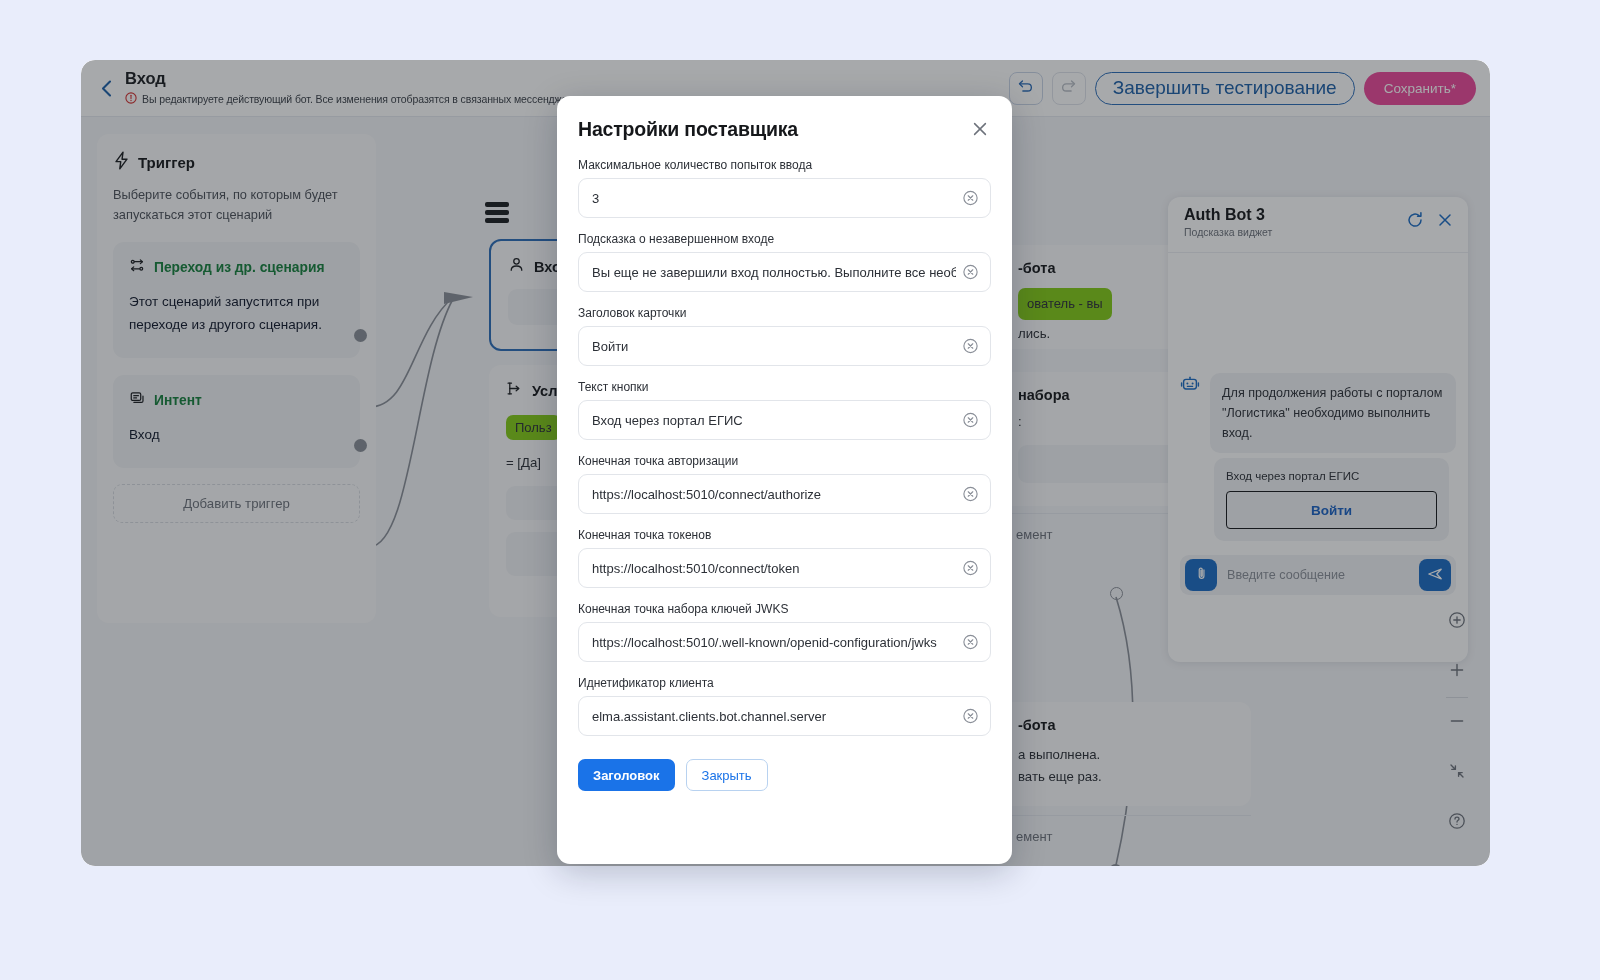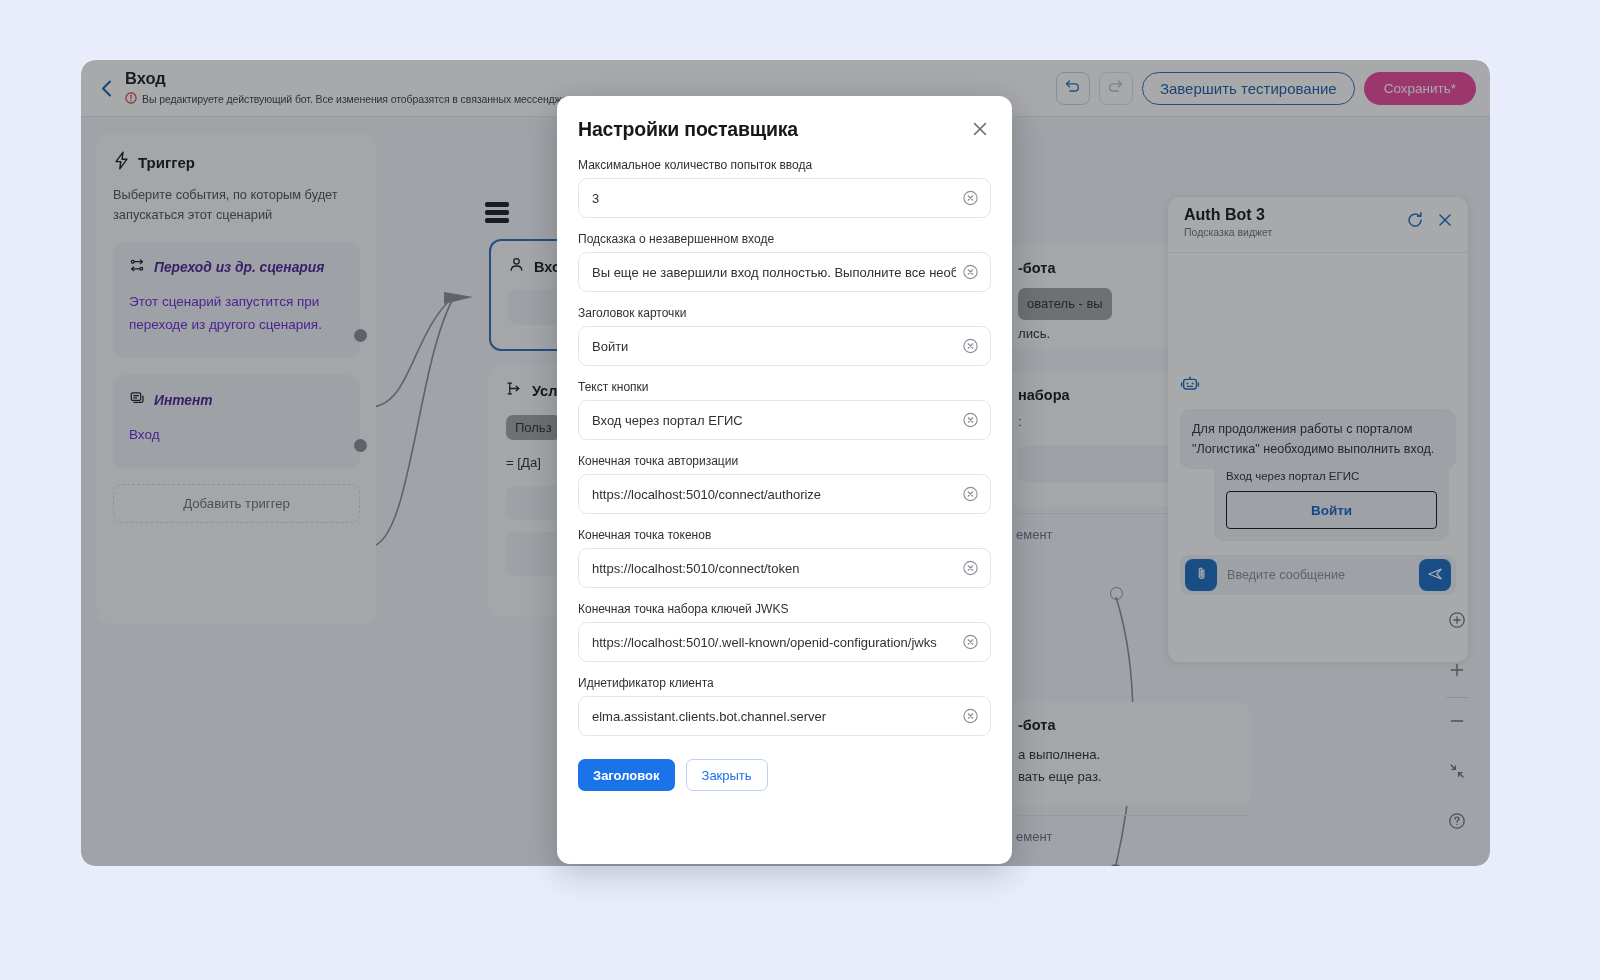--- a/index.html
+++ b/index.html
@@ -55,21 +55,21 @@
     width: 34px; height: 33px; border-radius: 8px;
     border: 1px solid #c9d4e6;
     background: #fff;
     display: flex; align-items: center; justify-content: center;
     cursor: pointer;
   }
   .icon-btn.disabled { border-color: #dfe3ea; cursor: default; }
   .btn-outline {
     height: 33px; padding: 0 17px; border-radius: 17px;
     border: 1px solid #2b6cb8; background: #fff;
-    color: #1c5fa8; font-size: 15px; font-family: "Liberation Sans", sans-serif;
+    color: #1c5fa8; font-size: 19px; font-family: "Liberation Sans", sans-serif;
     display: flex; align-items: center; cursor: pointer; white-space: nowrap;
   }
   .btn-primary {
     height: 33px; padding: 0 20px; border-radius: 17px;
     background: #ec4899; border: none;
     color: #fff; font-size: 13.5px; font-family: "Liberation Sans", sans-serif;
     display: flex; align-items: center; cursor: pointer; white-space: nowrap;
   }
 
   
@@ -93,23 +93,23 @@
     margin-top: 11px; font-size: 12.8px; color: #4c515a; line-height: 20px;
   }
   .trigger-card {
     margin-top: 17px;
     background: #f1f2f5;
     border-radius: 11px;
     padding: 15px 16px 22px 16px;
     position: relative;
   }
   .tc-head { display: flex; align-items: center; gap: 8px; }
-  .tc-title { font-size: 13.8px; font-weight: 700; color: #4c1d95; font-style: italic; }
+  .tc-title { font-size: 13.8px; font-weight: 700; color: #15803d; }
   .tc-text {
-    margin-top: 12px; font-size: 13.5px; color: #6d28d9; line-height: 23px;
+    margin-top: 12px; font-size: 13.5px; color: #0f172a; line-height: 23px;
   }
   .node-dot {
     position: absolute; right: -7px; bottom: 16px;
     width: 13px; height: 13px; border-radius: 50%;
     background: #8a8f98;
   }
   .add-trigger {
     margin-top: 16px; width: 100%; height: 39px;
     border: 1px dashed #d7dae0; border-radius: 9px;
     background: transparent; color: #6d727b; font-size: 13.2px;
@@ -132,21 +132,21 @@
     position: absolute;
     background: #fbfbfc;
     border-radius: 12px;
     padding: 15px 17px;
   }
   .node.selected { border: 2px solid #2b6cb8; }
   .node-head { display: flex; align-items: center; gap: 9px; }
   .node-title { font-size: 14.5px; font-weight: 700; color: #15171a; white-space: nowrap; }
   .node-sub { margin-top: 12px; font-size: 13.2px; color: #2c3037; line-height: 22px; }
   .node-chip {
-    display: inline-block; background: #a3a3a3; border-radius: 7px;
+    display: inline-block; background: #84cc16; border-radius: 7px;
     padding: 5px 9px; font-size: 13px; color: #2c3037;
   }
   .node-slot {
     margin-top: 12px; background: #f1f2f5; border-radius: 9px;
     height: 36px;
   }
   .node-select {
     margin-top: 12px; background: #f1f2f5; border-radius: 9px;
     height: 38px; display: flex; align-items: center; justify-content: flex-end;
     padding-right: 12px;
@@ -196,21 +196,21 @@
     display: flex; align-items: flex-start;
   }
   .w-title { font-size: 16px; font-weight: 700; color: #15171a; }
   .w-sub { font-size: 10.5px; color: #6d727b; margin-top: 2px; }
   .w-actions { margin-left: auto; display: flex; gap: 12px; padding-top: 5px; }
   .w-icon { cursor: pointer; }
 
   .widget-body { position: relative; height: 352px; background: #fff; }
   .msg-row {
     position: absolute; left: 12px; top: 120px;
-    width: 276px; display: flex; gap: 10px; flex-direction: column;
+    width: 276px; display: flex; gap: 10px;
   }
   .bot-avatar { flex: none; padding-top: 2px; }
   .msg-bubble {
     background: #f1f2f5; border-radius: 10px;
     padding: 10px 12px; font-size: 12.6px; color: #2c3037; line-height: 20px;
   }
   .card-block {
     position: absolute; left: 46px; top: 205px;
     width: 235px;
     background: #f1f2f5; border-radius: 10px;

